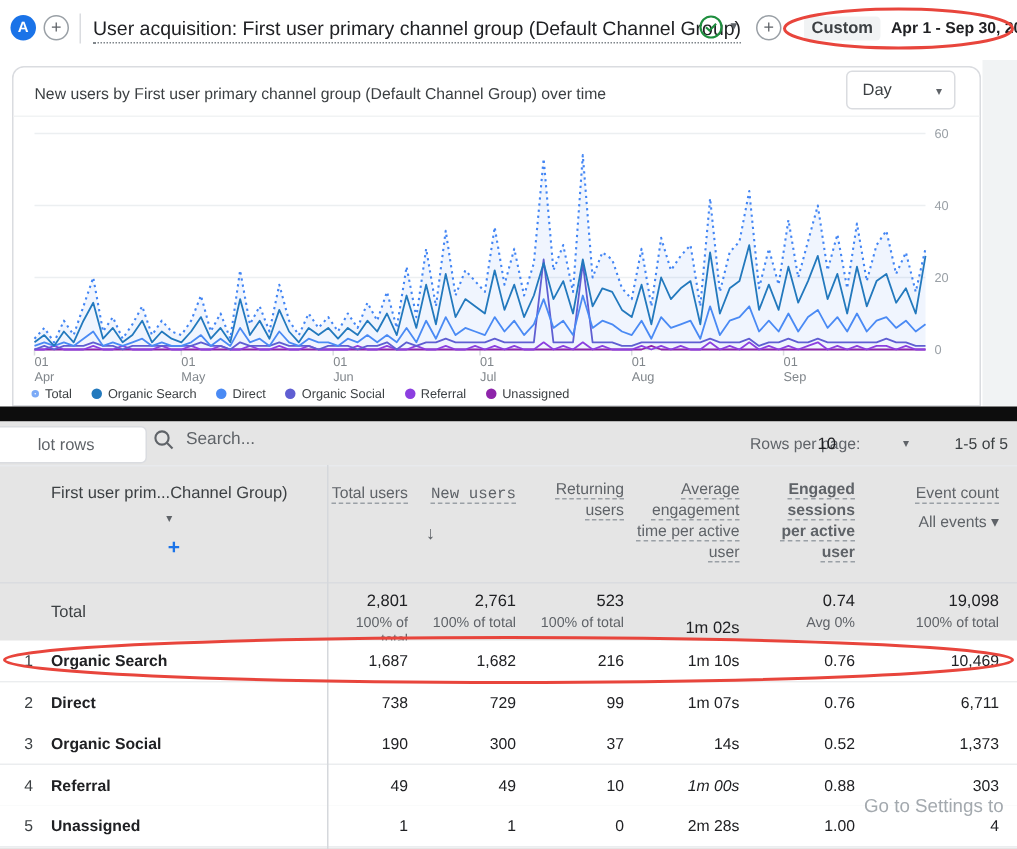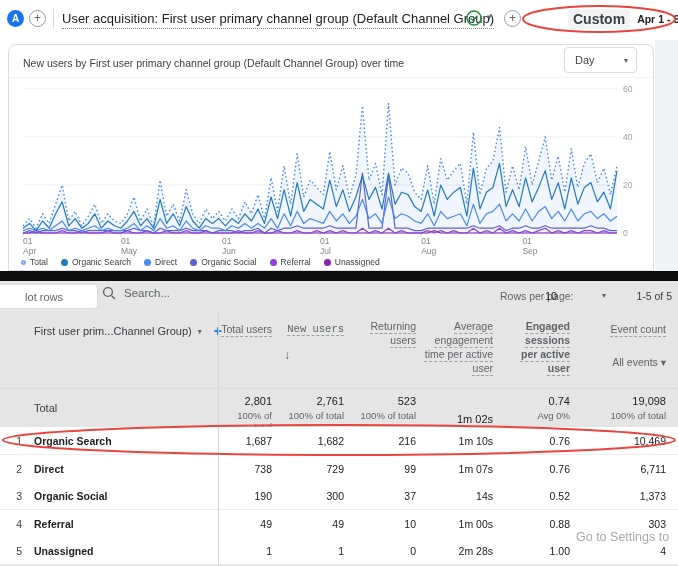--- a/index.html
+++ b/index.html
@@ -14,21 +14,21 @@
   .circle-btn { position:absolute; width:17px; height:17px; border-radius:50%; border:1px solid #9aa0a6;
                 color:#5f6368; font-size:12px; line-height:15px; text-align:center; background:#fff; }
   .cb1 { left:29px; top:10px; }
   .cb2 { left:504px; top:10px; }
   .vdiv { position:absolute; left:53px; top:9px; width:1px; height:20px; background:#dadce0; }
   .page-title { position:absolute; left:62px; top:11px; font-size:13px; color:#202124; font-weight:400;
                 border-bottom:1px dotted #80868b; padding-bottom:2px; }
   .verified { position:absolute; left:466px; top:10px; width:16px; height:16px; }
   .title-caret { position:absolute; left:487px; top:12px; font-size:9px; color:#5f6368; }
   .date-chip { position:absolute; left:536px; top:9px; height:20px; display:flex; align-items:center; gap:7px; cursor:pointer; }
-  .date-preset { background:#f1f3f4; color:#3c4043; font-size:14px; font-weight:bold; padding:2px 5px; border-radius:3px;margin-left:32px; }
+  .date-preset { background:#f1f3f4; color:#3c4043; font-size:11px; font-weight:bold; padding:2px 5px; border-radius:3px; }
   .date-text { font-size:10.5px; font-weight:bold; color:#202124; white-space:nowrap; }
 
   
   .gray-edge { position:absolute; left:655px; top:40px; width:23px; height:231px; background:#f1f3f4; }
   .card { position:absolute; left:8px; top:44px; width:646px; height:227px; background:#fff;
           border:1px solid #dadce0; border-radius:8px 8px 0 0; }
   .card-title { position:absolute; left:14px; top:12px; font-size:10.5px; color:#3c4043; }
   .day-select { position:absolute; right:16px; top:2px; width:73px; height:26px; border:1px solid #dadce0;
                 border-radius:4px; display:flex; align-items:center; justify-content:space-between;
                 padding:0 8px 0 10px; cursor:pointer; background:#fff; }
@@ -53,28 +53,28 @@
   .search-wrap { position:absolute; left:102px; top:5px; display:flex; align-items:center; gap:8px; }
   .search-input { border:none; outline:none; font-size:11.5px; color:#3c4043; width:170px; background:transparent; }
   .search-input::placeholder { color:#5f6368; }
   .rpp-label { position:absolute; left:500px; top:9px; font-size:10.5px; color:#5f6368; }
   .rpp-value { position:absolute; left:545px; top:9px; font-size:11px; color:#202124; }
   .rpp-caret { position:absolute; left:602px; top:10px; font-size:8px; color:#5f6368; }
   .page-range { position:absolute; left:630px; top:9px; width:42px; text-align:right; font-size:10.5px; color:#3c4043; }
   .toolbar-sep { position:absolute; left:0; top:29px; width:678px; height:1px; background:#e8eaed; }
 
   .thead { position:absolute; left:0; top:29px; width:678px; height:79px; border-bottom:1px solid #dadce0; }
-  .dim-head { position:absolute; left:34px; top:13px; display:flex; align-items:center; gap:6px; }
+  .dim-head { position:absolute; left:34px; top:13px; display:flex; align-items:center; gap:6px;flex-direction:column; }
   .dim-label { font-size:11px; color:#3c4043; }
   .dim-caret { font-size:8px; color:#5f6368; }
   .dim-plus { font-size:14px; color:#1a73e8; font-weight:bold; margin-left:6px; cursor:pointer; }
   .hcell { position:absolute; top:9px; text-align:right; }
   .hlabel { display:inline-block; font-size:10.5px; color:#5f6368; line-height:14px;
             text-decoration:underline dashed; text-decoration-color:#9aa0a6; text-decoration-thickness:1px; text-underline-offset:3px; }
-  .hsub { font-size:10.5px; color:#5f6368; margin-top:19px; white-space:nowrap; }
+  .hsub { font-size:10.5px; color:#5f6368; margin-top:5px; white-space:nowrap; }
   .sort-arrow { position:absolute; left:284px; top:38px; font-size:12px; color:#5f6368; }
   .col-divider { position:absolute; left:218px; top:29px; width:1px; height:256px; background:#d5d8dc; }
 
   .total-row { position:absolute; left:0; top:108px; width:678px; height:38px; }
   .total-label { position:absolute; left:34px; top:13px; font-size:11px; color:#3c4043; }
   .ncell { position:absolute; text-align:right; }
   .nval { font-size:11px; color:#202124; }
   .nsub { font-size:9.5px; color:#5f6368; margin-top:3px; }
   .trow { position:absolute; left:0; width:678px; height:28px; border-bottom:1px solid #ebedef; background:#fff; }
   .trow .rnum { position:absolute; left:10px; top:8px; width:12px; text-align:right; font-size:10.5px; color:#3c4043; }
@@ -271,21 +271,21 @@
           <span class="rval" style="left: 416px; width: 77px;">14s</span>
           <span class="rval" style="left: 493px; width: 77px;">0.52</span>
           <span class="rval" style="left: 570px; width: 96px;">1,373</span>
         </div>
         <div class="trow" style="top: 229px;">
           <span class="rnum">4</span>
           <span class="rname">Referral</span>
           <span class="rval" style="left: 218px; width: 54px;">49</span>
           <span class="rval" style="left: 272px; width: 72px;">49</span>
           <span class="rval" style="left: 344px; width: 72px;">10</span>
-          <span class="rval" style="left: 416px; width: 77px;">1m 00s</span>
+          <span class="rval" style="left: 416px; width: 77px; font-style: italic;">1m 00s</span>
           <span class="rval" style="left: 493px; width: 77px;">0.88</span>
           <span class="rval" style="left: 570px; width: 96px;">303</span>
         </div>
         <div class="trow" style="top: 256px;">
           <span class="rnum">5</span>
           <span class="rname">Unassigned</span>
           <span class="rval" style="left: 218px; width: 54px;">1</span>
           <span class="rval" style="left: 272px; width: 72px;">1</span>
           <span class="rval" style="left: 344px; width: 72px;">0</span>
           <span class="rval" style="left: 416px; width: 77px;">2m 28s</span>

